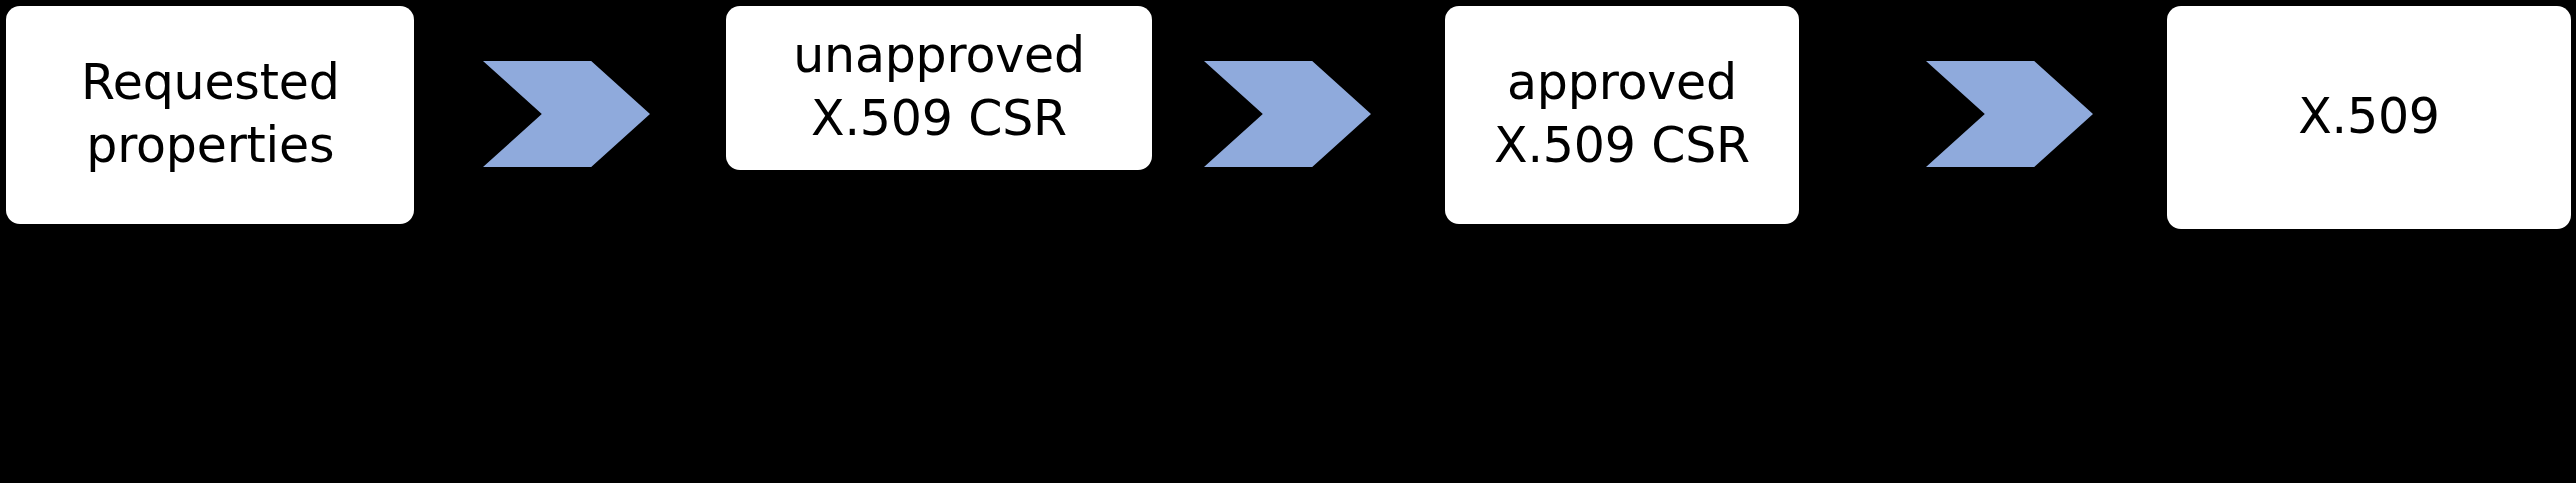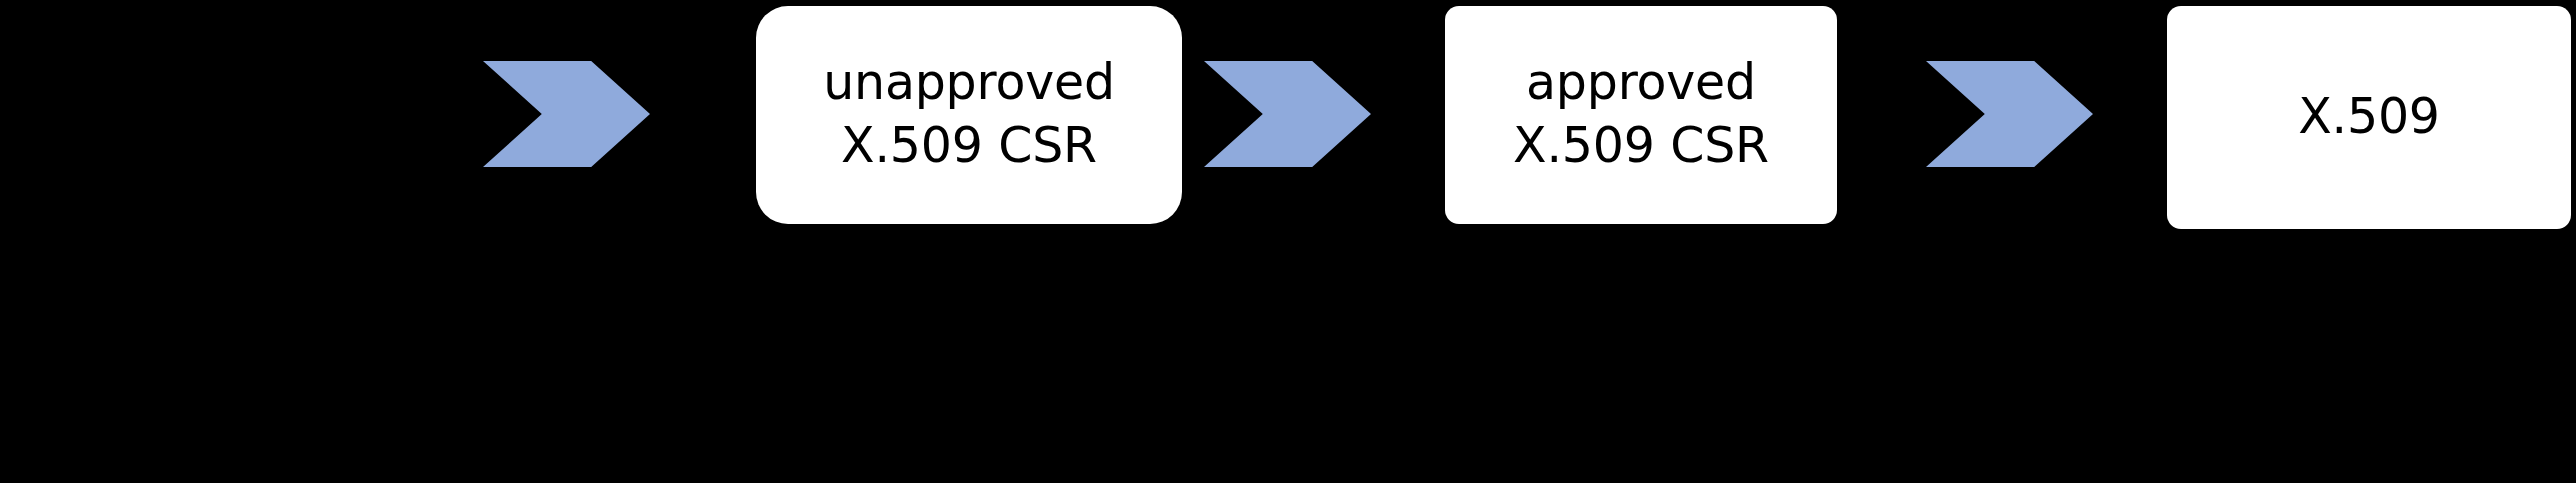--- a/index.html
+++ b/index.html
@@ -41,42 +41,46 @@
     color: #000000;
     font-size: 49px;
     line-height: 1.28;
     font-weight: 400;
     text-align: center;
     white-space: nowrap;
     letter-spacing: -0.2px;
   }
 
   #box-1 { left: 6.3px;    top: 5.5px; width: 408px; height: 218px; }
-  #box-2 { left: 756px;  top: 5.5px; width: 426px; height: 218px; border-radius: 32px; }
-  #box-3 { left: 1445px; top: 5.5px; width: 392px; height: 218px; }
+  #box-2 { left: 726px;  top: 5.5px; width: 426px; height: 164px; }
+  #box-3 { left: 1445px; top: 5.5px; width: 354px; height: 218px; }
   #box-4 { left: 2167px; top: 5.5px; width: 404px; height: 223px; }
 
   
   .chevron-arrow {
     position: absolute;
     top: 61px;
     width: 167px;
     height: 106px;
   }
   .chevron-arrow svg { display: block; width: 100%; height: 100%; }
 
   #arrow-1 { left: 483px;  }
   #arrow-2 { left: 1204px; }
   #arrow-3 { left: 1926px; }
 </style>
 </head>
 <body>
 
 <div id="diagram-canvas">
 
+  <div class="process-box" id="box-1">
+    <div class="box-line">Requested</div>
+    <div class="box-line">properties</div>
+  </div>
 
   <div class="chevron-arrow" id="arrow-1">
     <svg viewBox="0 0 213 135" preserveAspectRatio="none">
       <polygon points="0,0 138,0 213,67.5 138,135 0,135 75,67.5" fill="#8FAADC"></polygon>
     </svg>
   </div>
 
   <div class="process-box" id="box-2">
     <div class="box-line">unapproved</div>
     <div class="box-line">X.509 CSR</div>

